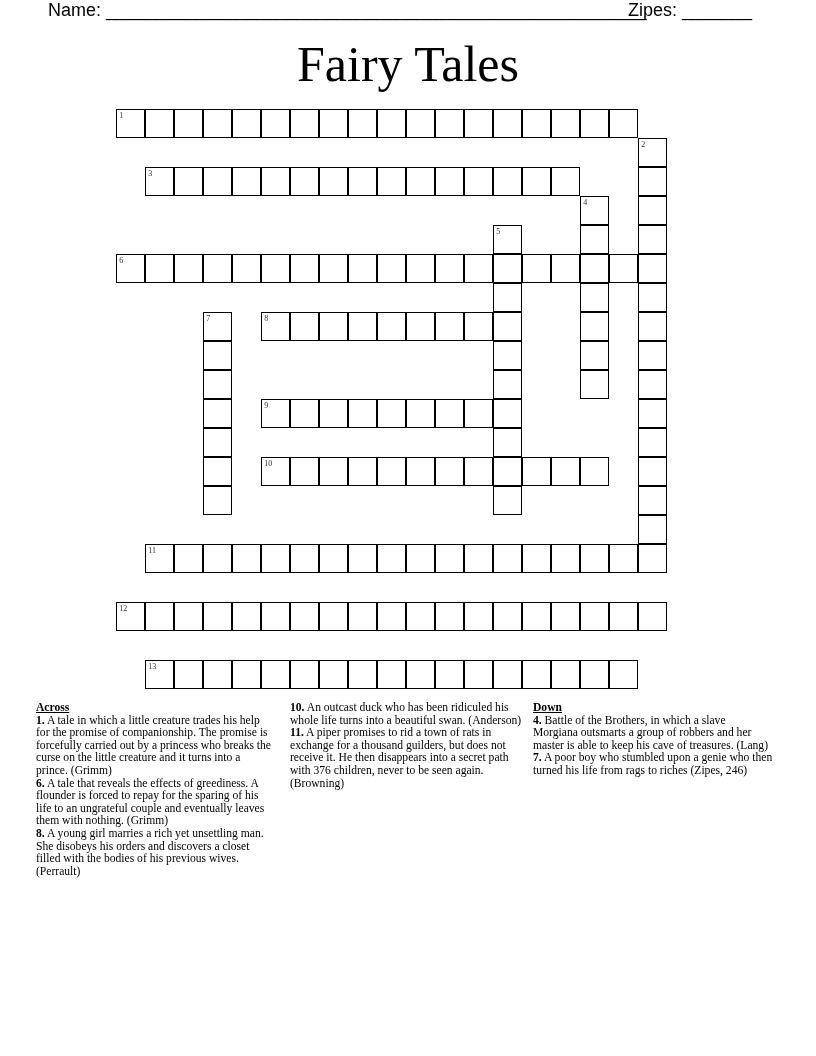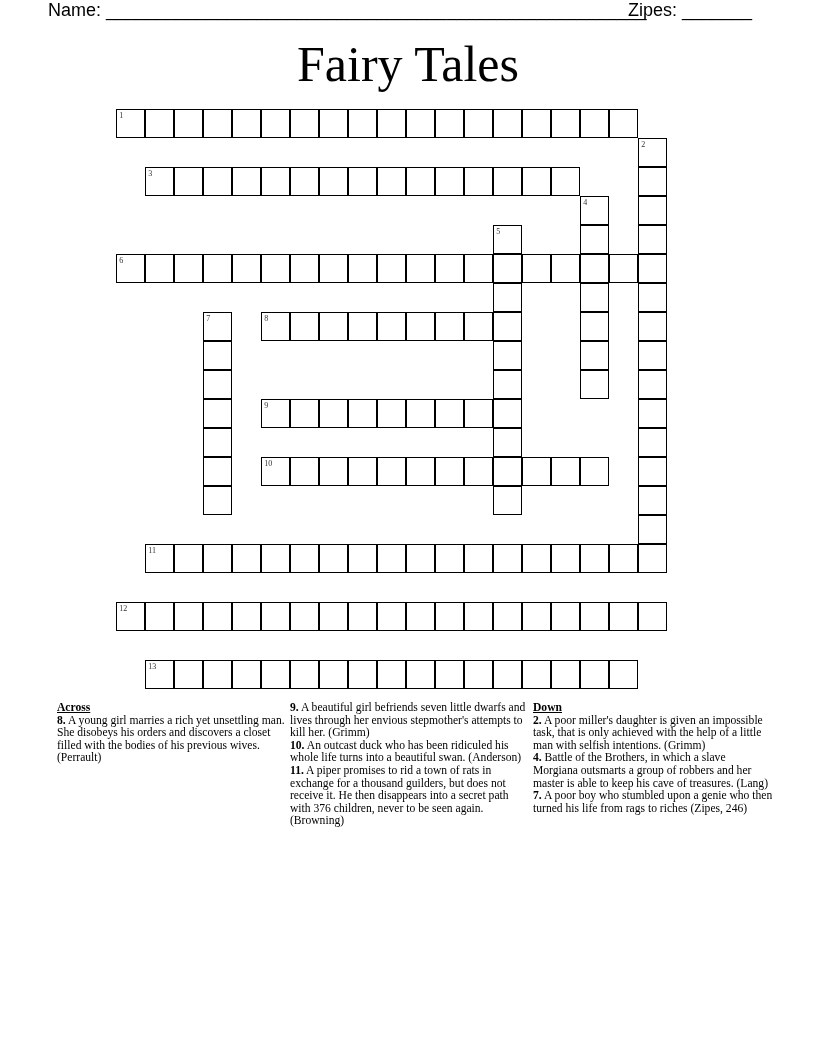--- a/index.html
+++ b/index.html
@@ -4,21 +4,21 @@
 <style>
   html, body { margin: 0; padding: 0; background: #fff; }
   body { width: 816px; height: 1056px; position: relative; overflow: hidden; font-family: "Liberation Serif", serif; color: #000; }
   .header-line { position: absolute; top: 0; left: 48px; font-family: "Liberation Sans", sans-serif; font-size: 18px; line-height: 20px; white-space: nowrap; }
   .header-line .date { position: absolute; left: 580px; top: 0; }
   .title { position: absolute; top: 34px; left: 0; width: 816px; text-align: center; font-size: 50px; line-height: 60px; font-family: "Liberation Serif", serif; }
   .grid { position: absolute; left: 117px; top: 110px; width: 560px; height: 590px; }
   .cell { position: absolute; width: 29px; height: 29px; box-sizing: border-box; border: 1.5px solid #000; background: #fff; margin-left: -0.75px; margin-top: -0.75px; }
   .cell .num { position: absolute; top: 1px; left: 2px; font-size: 8px; line-height: 9px; color: #333; font-family: "Liberation Serif", serif; }
   .clues { position: absolute; top: 702px; font-size: 11.6px; line-height: 12.6px; }
-  .col1 { left: 57px; width: 238px; }
+  .col1 { left: 36px; width: 238px; }
   .col2 { left: 290px; width: 238px; }
   .col3 { left: 533px; width: 240px; }
   .clue-heading { font-weight: bold; text-decoration: underline; }
   .clue-num { font-weight: bold; }
 </style>
 </head>
 <body>
 
 <div class="header-line">
   <span>Name: ______________________________________________________</span>
@@ -219,27 +219,27 @@
     <div class="cell" style="left: 348px; top: 551px;"></div>
     <div class="cell" style="left: 377px; top: 551px;"></div>
     <div class="cell" style="left: 406px; top: 551px;"></div>
     <div class="cell" style="left: 435px; top: 551px;"></div>
     <div class="cell" style="left: 464px; top: 551px;"></div>
     <div class="cell" style="left: 493px; top: 551px;"></div>
   </div>
 
 <div class="clues col1">
   <div class="clue-heading">Across</div>
+  <div><span class="clue-num">1.</span><span> A tale in which a little creature trades his help for the promise of companionship. The promise is forcefully carried out by a princess who breaks the curse on the little creature and it turns into a prince. (Grimm)</span></div>
+  <div><span class="clue-num">6.</span><span> A tale that reveals the effects of greediness. A flounder is forced to repay for the sparing of his life to an ungrateful couple and eventually leaves them with nothing. (Grimm)</span></div>
   <div><span class="clue-num">8.</span><span> A young girl marries a rich yet unsettling man. She disobeys his orders and discovers a closet filled with the bodies of his previous wives. (Perrault)</span></div>
 </div>
 
 <div class="clues col2">
-  <div><span class="clue-num">9.</span><span> A beautiful girl befriends seven little dwarfs and lives through her envious stepmother's attempts to kill her. (Grimm)</span></div>
   <div><span class="clue-num">10.</span><span> An outcast duck who has been ridiculed his whole life turns into a beautiful swan. (Anderson)</span></div>
   <div><span class="clue-num">11.</span><span> A piper promises to rid a town of rats in exchange for a thousand guilders, but does not receive it. He then disappears into a secret path with 376 children, never to be seen again. (Browning)</span></div>
 </div>
 
 <div class="clues col3">
   <div class="clue-heading">Down</div>
-  <div><span class="clue-num">2.</span><span> A poor miller's daughter is given an impossible task, that is only achieved with the help of a little man with selfish intentions. (Grimm)</span></div>
   <div><span class="clue-num">4.</span><span> Battle of the Brothers, in which a slave Morgiana outsmarts a group of robbers and her master is able to keep his cave of treasures. (Lang)</span></div>
   <div><span class="clue-num">7.</span><span> A poor boy who stumbled upon a genie who then turned his life from rags to riches (Zipes, 246)</span></div>
 </div>
 
 </body></html>

